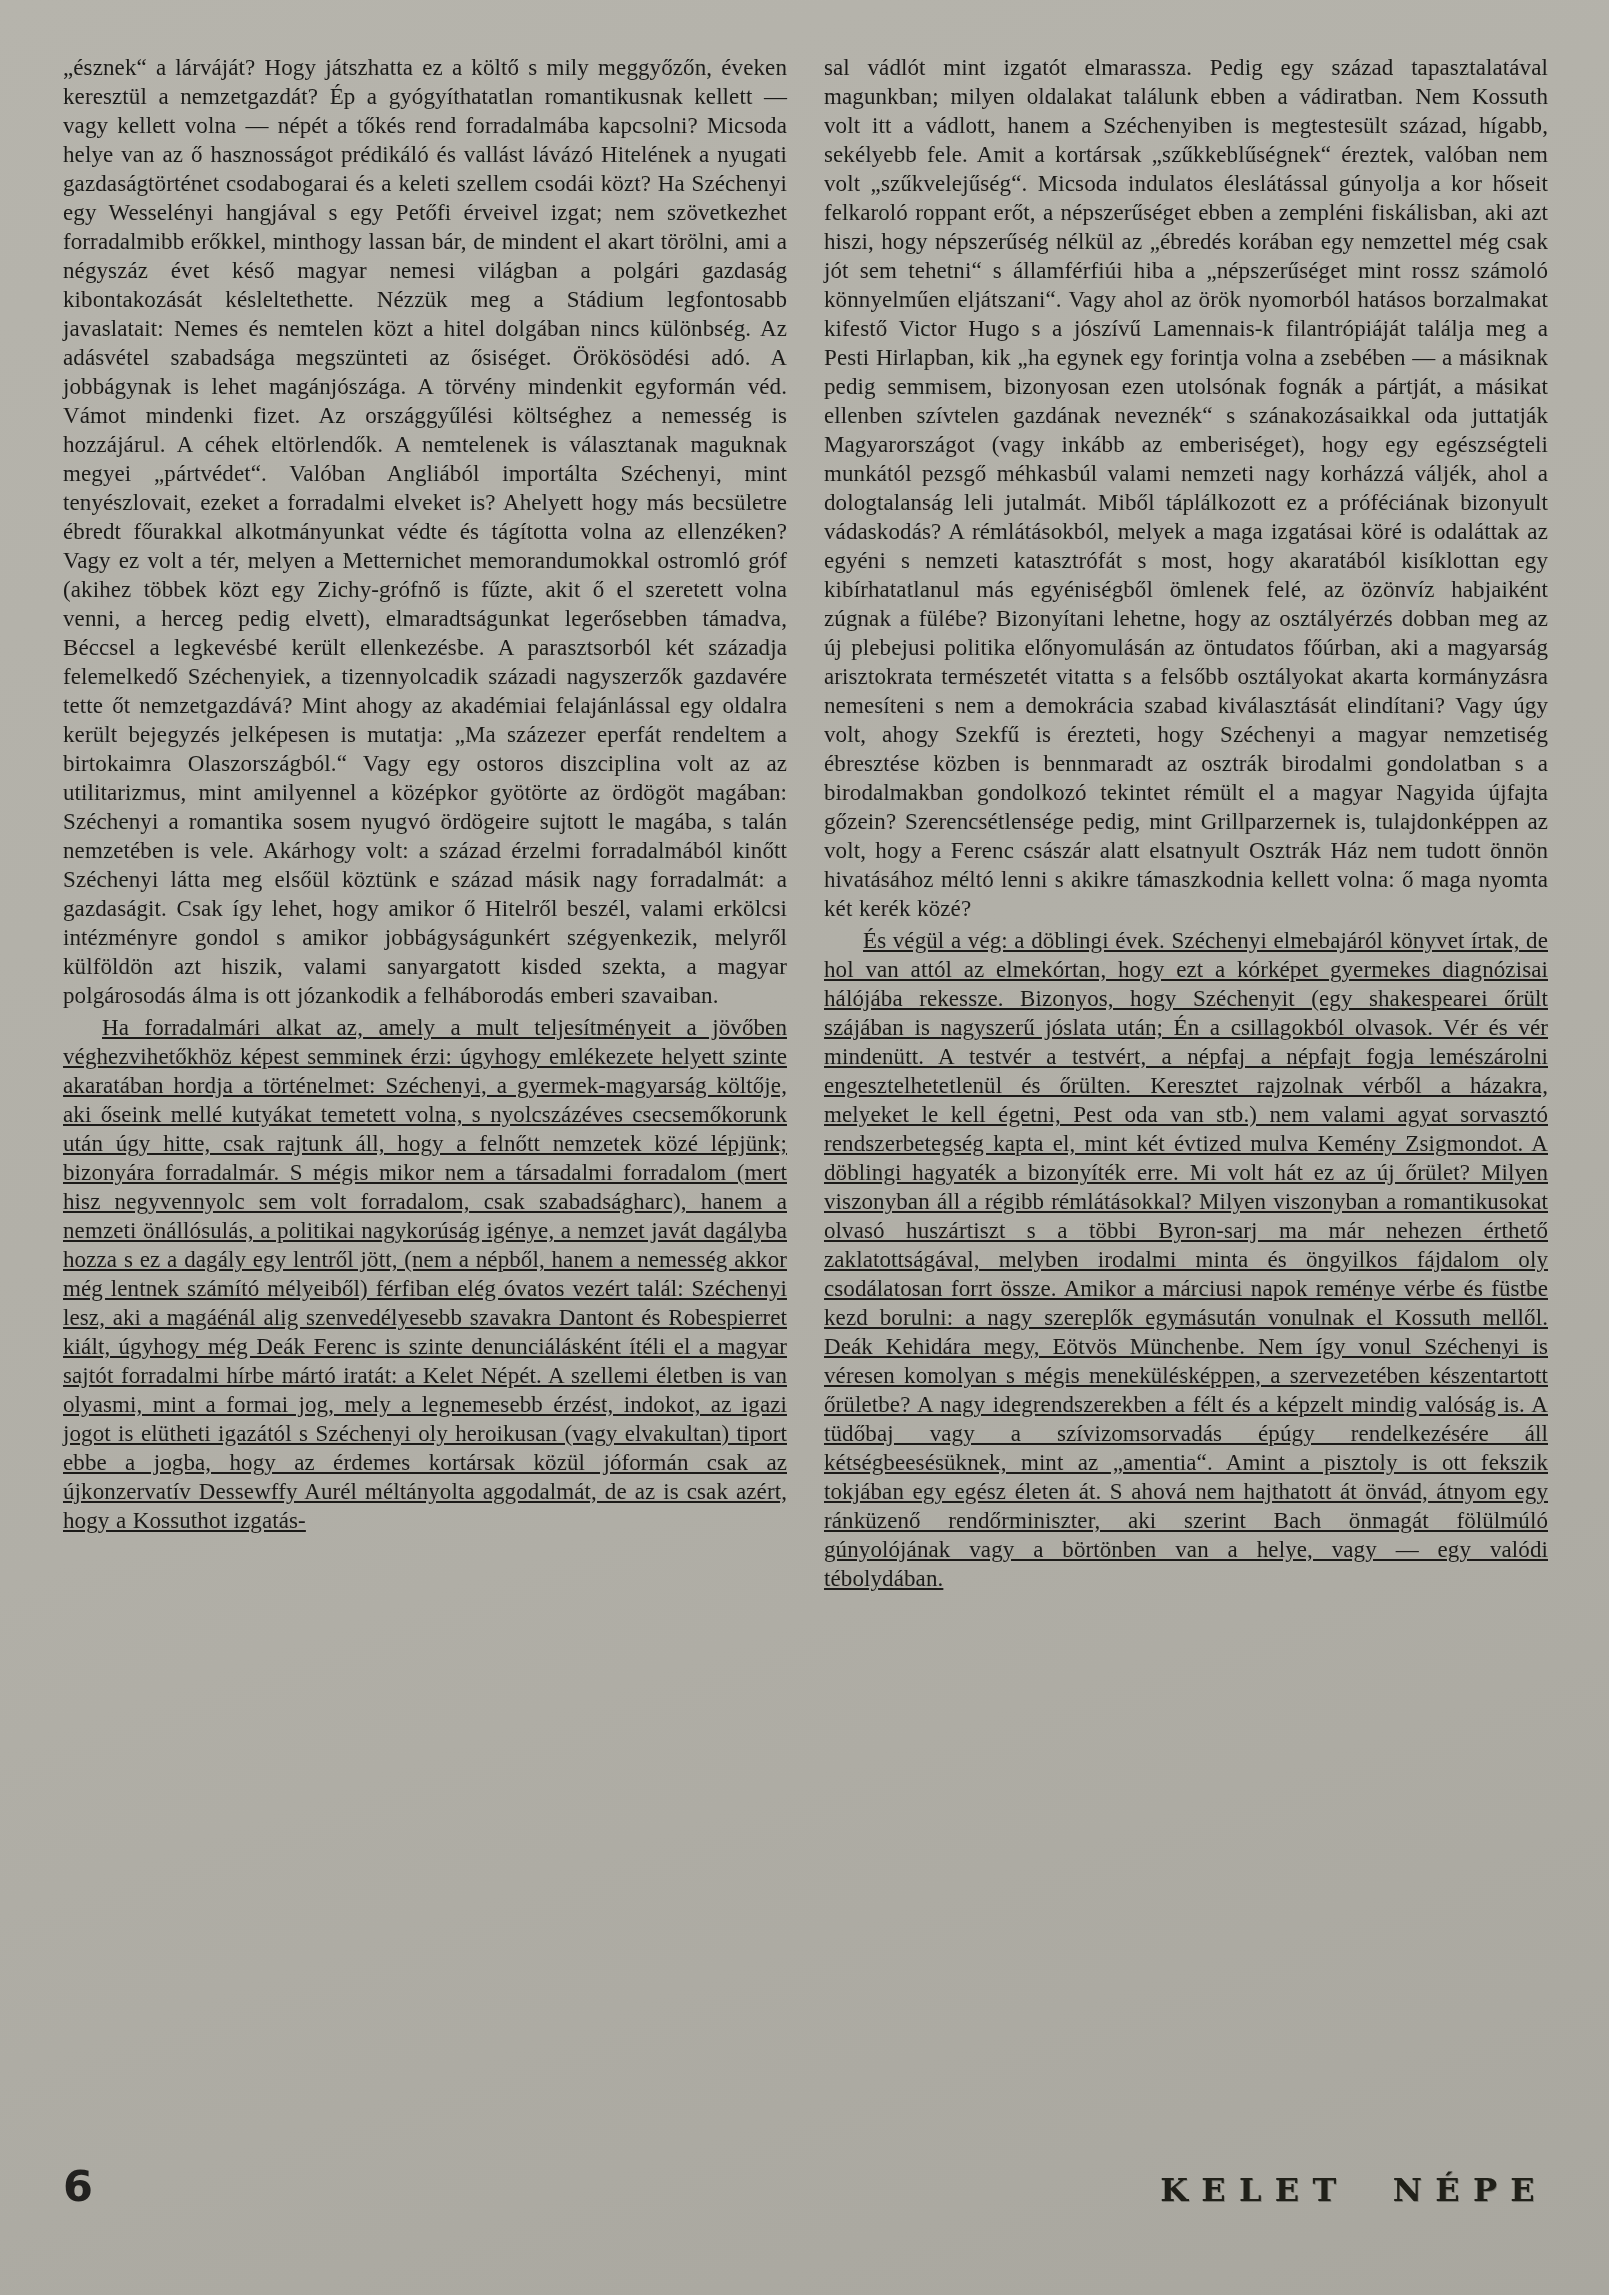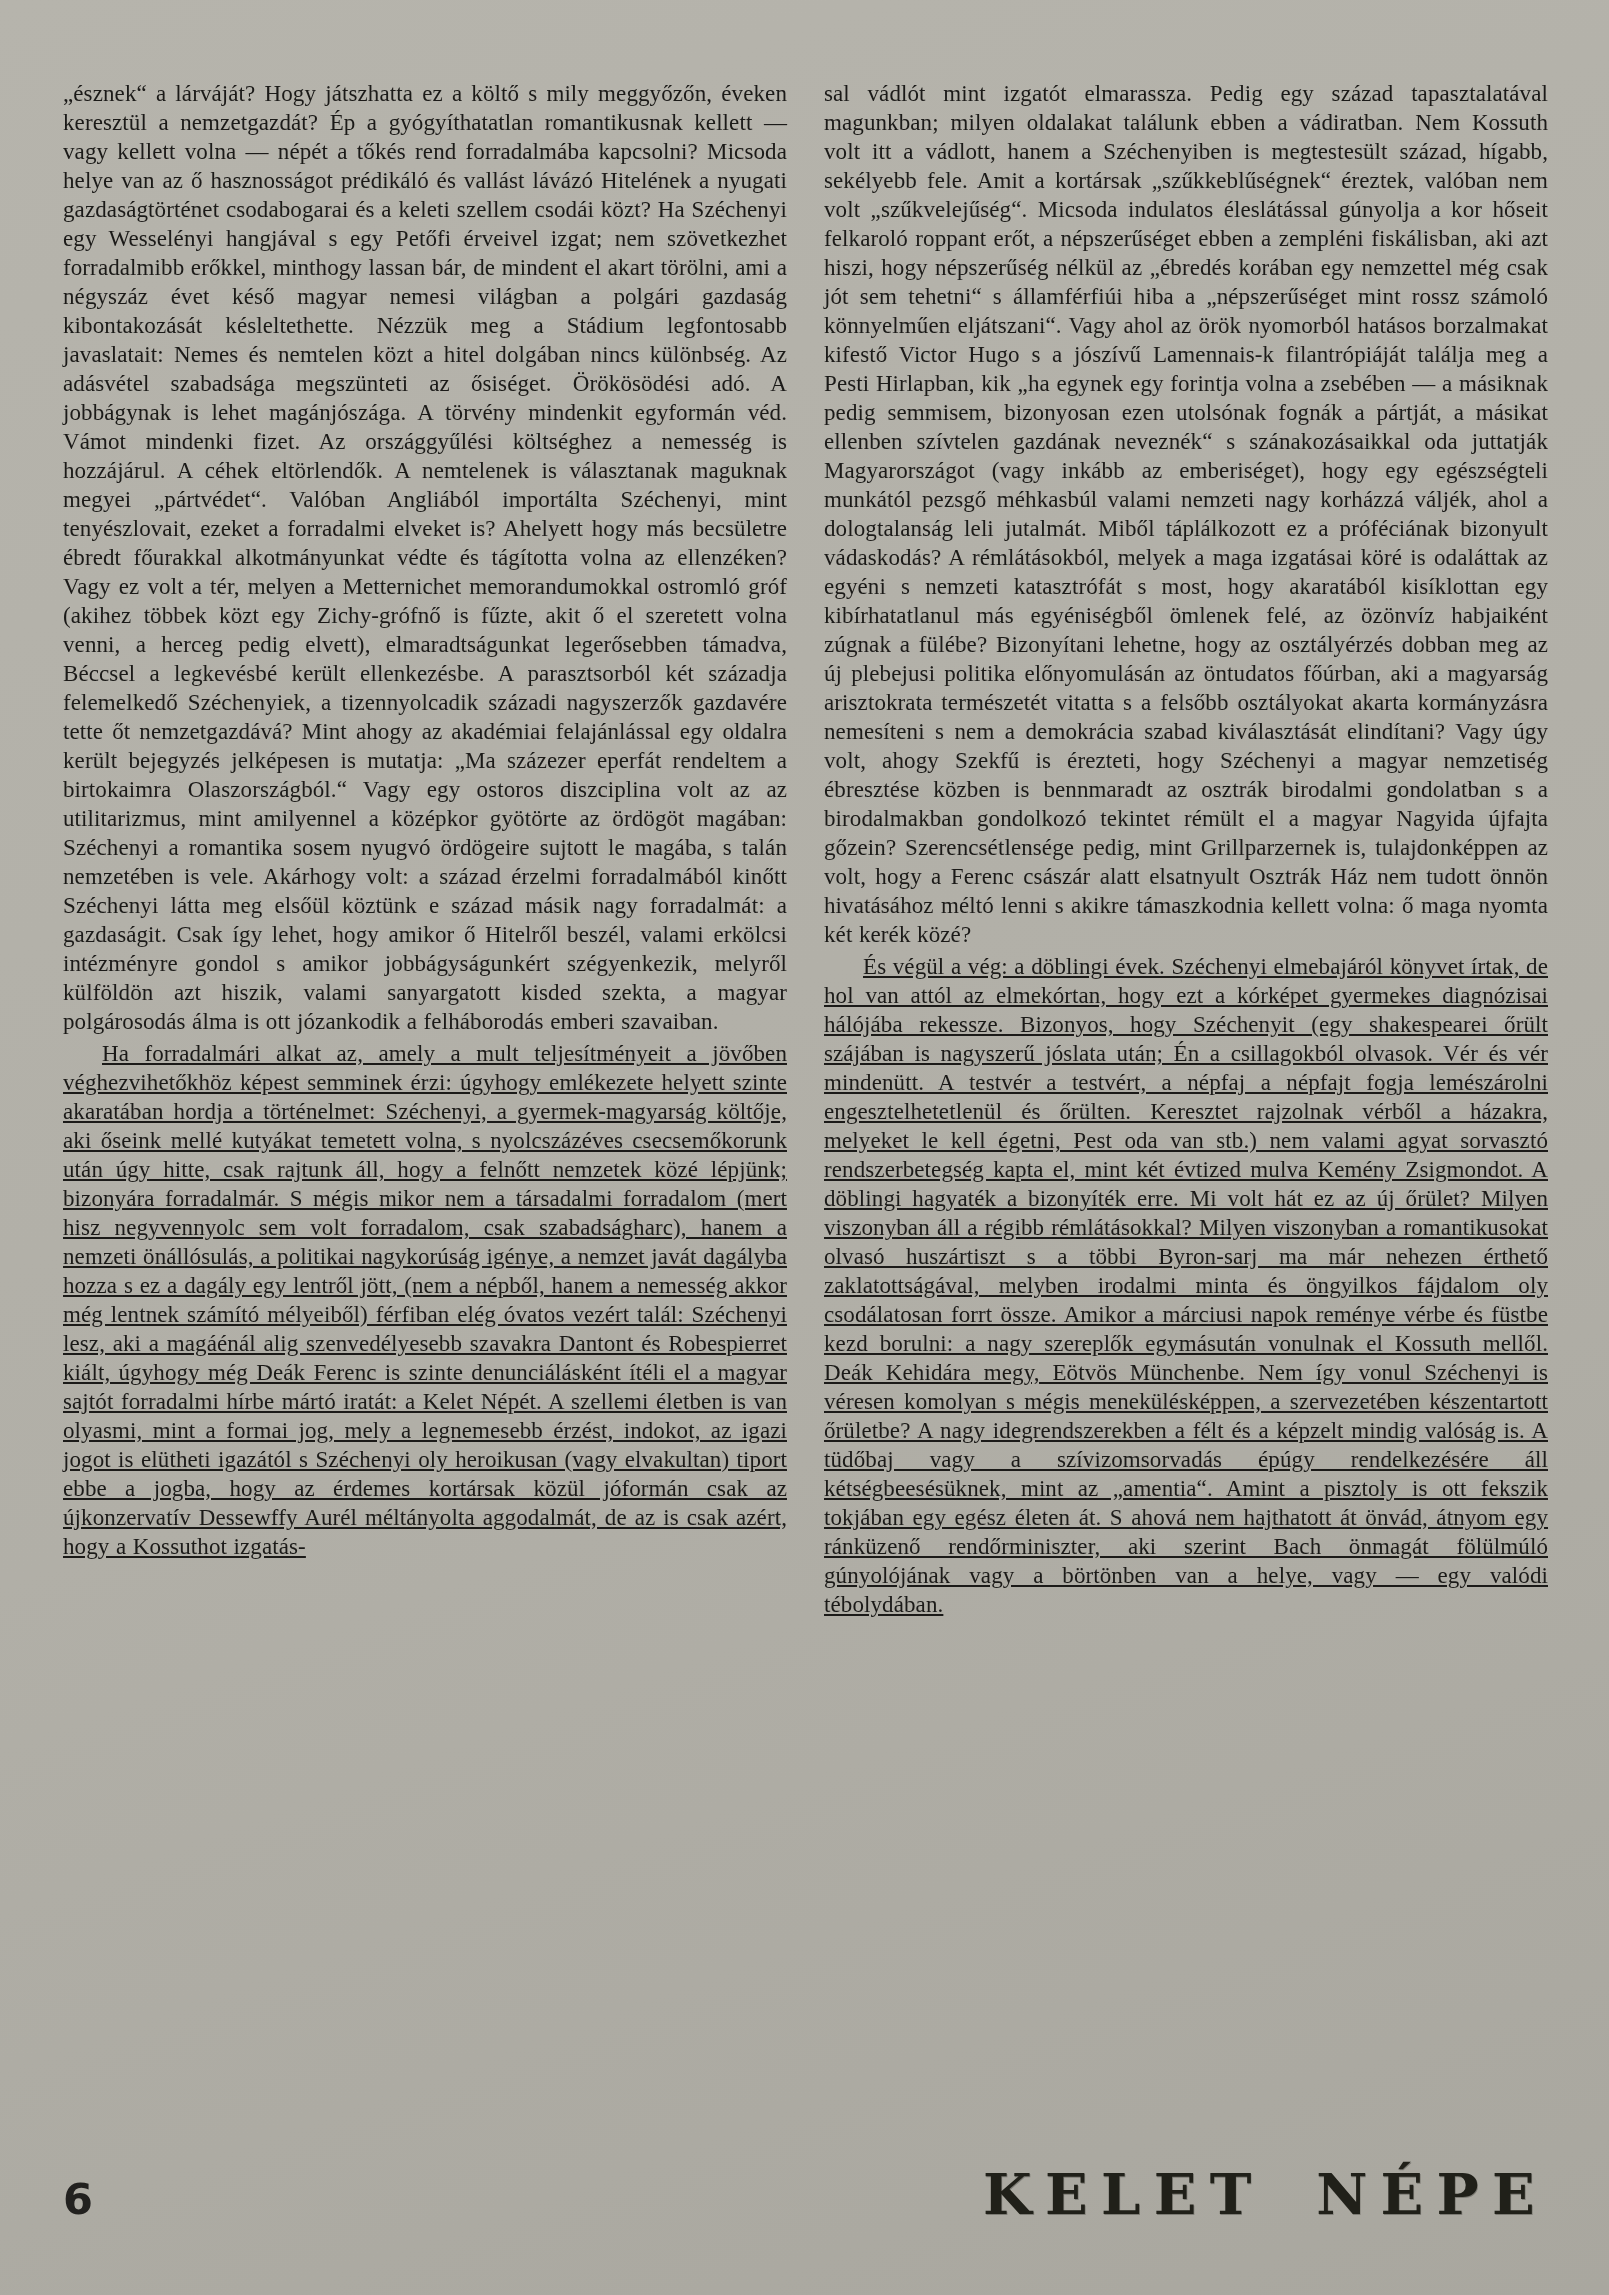--- a/index.html
+++ b/index.html
@@ -21,21 +21,20 @@
     left: 63px;
     right: 60px;
   }
   .columns {
     display: flex;
     gap: 37px;
   }
   .col {
     width: 724px;
     flex: 0 0 auto;
-    margin-top: 26px;
   }
   p.para {
     margin: 0;
     font-size: 23px;
     line-height: 29px;
     text-align: justify;
     letter-spacing: 0.1px;
     word-spacing: 0.7px;
   }
   p.para.indent {
@@ -53,21 +52,21 @@
     align-items: baseline;
   }
   .page-number {
     font-family: "DejaVu Sans", "Liberation Sans", sans-serif;
     font-size: 43px;
     font-weight: bold;
     color: #22211f;
   }
   .journal-title {
     font-family: "DejaVu Serif", "Liberation Serif", serif;
-    font-size: 56px;
+    font-size: 32px;
     font-weight: bold;
     letter-spacing: 13.3px;
     word-spacing: 18.7px;
     color: #202019;
     text-shadow: 0.7px 0.7px 0 rgba(40,40,35,0.35);
   }
 </style>
 </head>
 <body>
 

